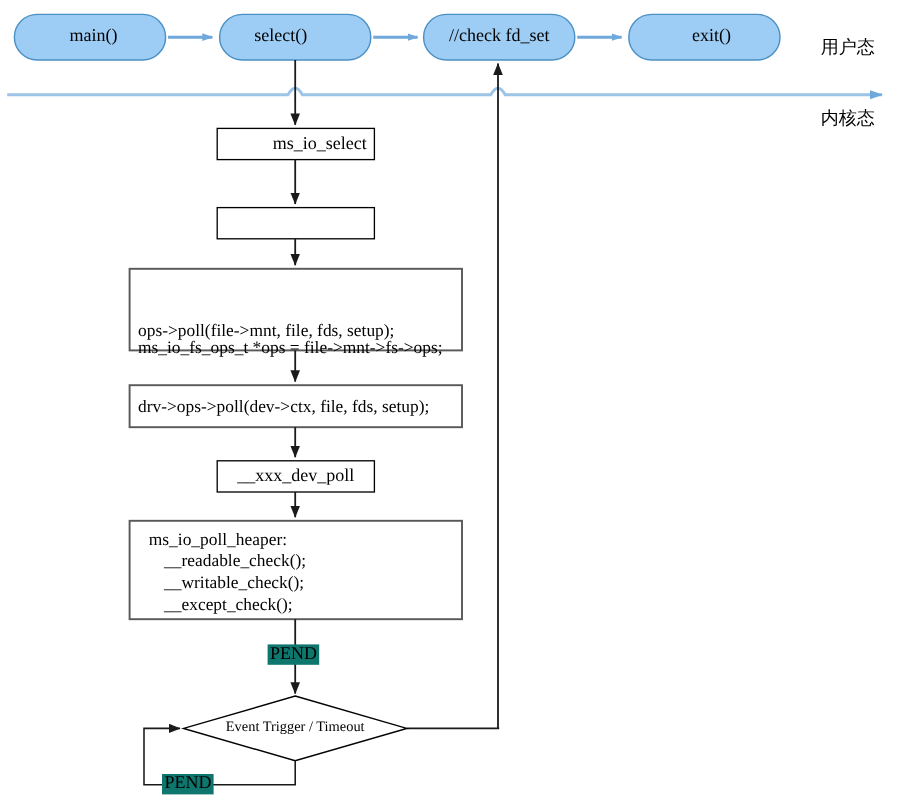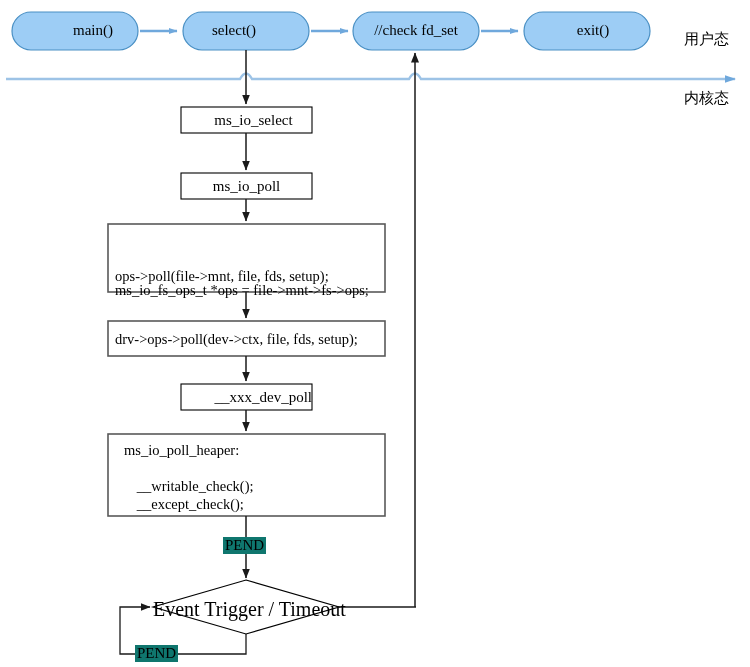--- a/index.html
+++ b/index.html
@@ -47,21 +47,21 @@
   .proc-label-multi {
     font-size: 14.5px;
     line-height: 21px;
   }
   .edge-label {
     font-size: 15px;
     background: #0f766e;
     padding: 0 2px;
   }
   .diamond-label {
-    font-size: 20px;
+    font-size: 12px;
   }
 </style>
 </head>
 <body>
 
 <div id="canvas">
 
   <svg class="layer" viewBox="0 0 750 667" xmlns="http://www.w3.org/2000/svg">
     <defs>
       <marker id="arrowBlue" markerWidth="10" markerHeight="10" refX="8.4" refY="3.6" orient="auto" markerUnits="userSpaceOnUse">
@@ -116,40 +116,40 @@
     <line x1="246" y1="292" x2="246" y2="318" stroke="#1A1A1A" stroke-width="1.5" marker-end="url(#arrowBlack)"></line>
     <line x1="246" y1="356" x2="246" y2="381" stroke="#1A1A1A" stroke-width="1.5" marker-end="url(#arrowBlack)"></line>
     <line x1="246" y1="410" x2="246" y2="431" stroke="#1A1A1A" stroke-width="1.5" marker-end="url(#arrowBlack)"></line>
     <line x1="246" y1="516" x2="246" y2="578" stroke="#1A1A1A" stroke-width="1.5" marker-end="url(#arrowBlack)"></line>
 
     <polygon points="246,580 339,607 246,634 153,607" fill="#FFFFFF" stroke="#000000" stroke-width="1.2"></polygon>
 
     <path d="M246,634 L246,654 L120,654 L120,607 L150,607" fill="none" stroke="#1A1A1A" stroke-width="1.3" marker-end="url(#arrowBlack)"></path>
   </svg>
 
-  <div class="node-text user-node-label" style="left:27px; top:23px; width:132px;">main()</div>
+  <div class="node-text user-node-label" style="left:12px; top:23px; width:132px;">main()</div>
   <div class="node-text user-node-label" style="left:183px; top:23px; width:102px;">select()</div>
   <div class="node-text user-node-label" style="left:353px; top:23px; width:126px;">//check fd_set</div>
   <div class="node-text user-node-label" style="left:524px; top:23px; width:138px;font-family:Liberation Serif, serif;">exit()</div>
 
   <div class="node-text mode-label" style="left:684px; top:30px;">用户态</div>
   <div class="node-text mode-label" style="left:684px; top:89px;">内核态</div>
 
-  <div class="node-text proc-label" style="left:181px; top:112px; width:145px; text-align:center;">ms_io_select</div>
+  <div class="node-text proc-label" style="left:194px; top:112px; width:145px; text-align:center;">ms_io_select</div>
 
-  <div class="node-text proc-label" style="left:181px; top:178px; width:131px; text-align:center;">ms_io_poll</div>
 
   <div class="node-text proc-label-multi" style="left:115px; top:232px;margin-top:48px;">ms_io_fs_ops_t *ops = file-&gt;mnt-&gt;fs-&gt;ops;</div>
   <div class="node-text proc-label-multi" style="left:115px; top:266px;">ops-&gt;poll(file-&gt;mnt, file, fds, setup);</div>
 
   <div class="node-text proc-label-multi" style="left:115px; top:329px;">drv-&gt;ops-&gt;poll(dev-&gt;ctx, file, fds, setup);</div>
 
-  <div class="node-text proc-label" style="left:181px; top:389px; width:131px; text-align:right;">__xxx_dev_poll</div>
+  <div class="node-text proc-label" style="left:181px; top:389px; width:131px; text-align:center;">__xxx_dev_poll</div>
 
   <div class="node-text proc-label-multi" style="left:124px; top:440px;">ms_io_poll_heaper:</div>
+  <div class="node-text proc-label-multi" style="left:115px; top:458px;">      __readable_check();</div>
   <div class="node-text proc-label-multi" style="left:115px; top:476px;">      __writable_check();</div>
   <div class="node-text proc-label-multi" style="left:115px; top:494px;">      __except_check();</div>
 
   <div class="node-text diamond-label" style="left:153px; top:598px; width:186px; text-align:center;">Event Trigger / Timeout</div>
 
   <div class="node-text edge-label" style="left:223px; top:537px;">PEND</div>
   <div class="node-text edge-label" style="left:135px; top:645px;">PEND</div>
 
 </div>
 

